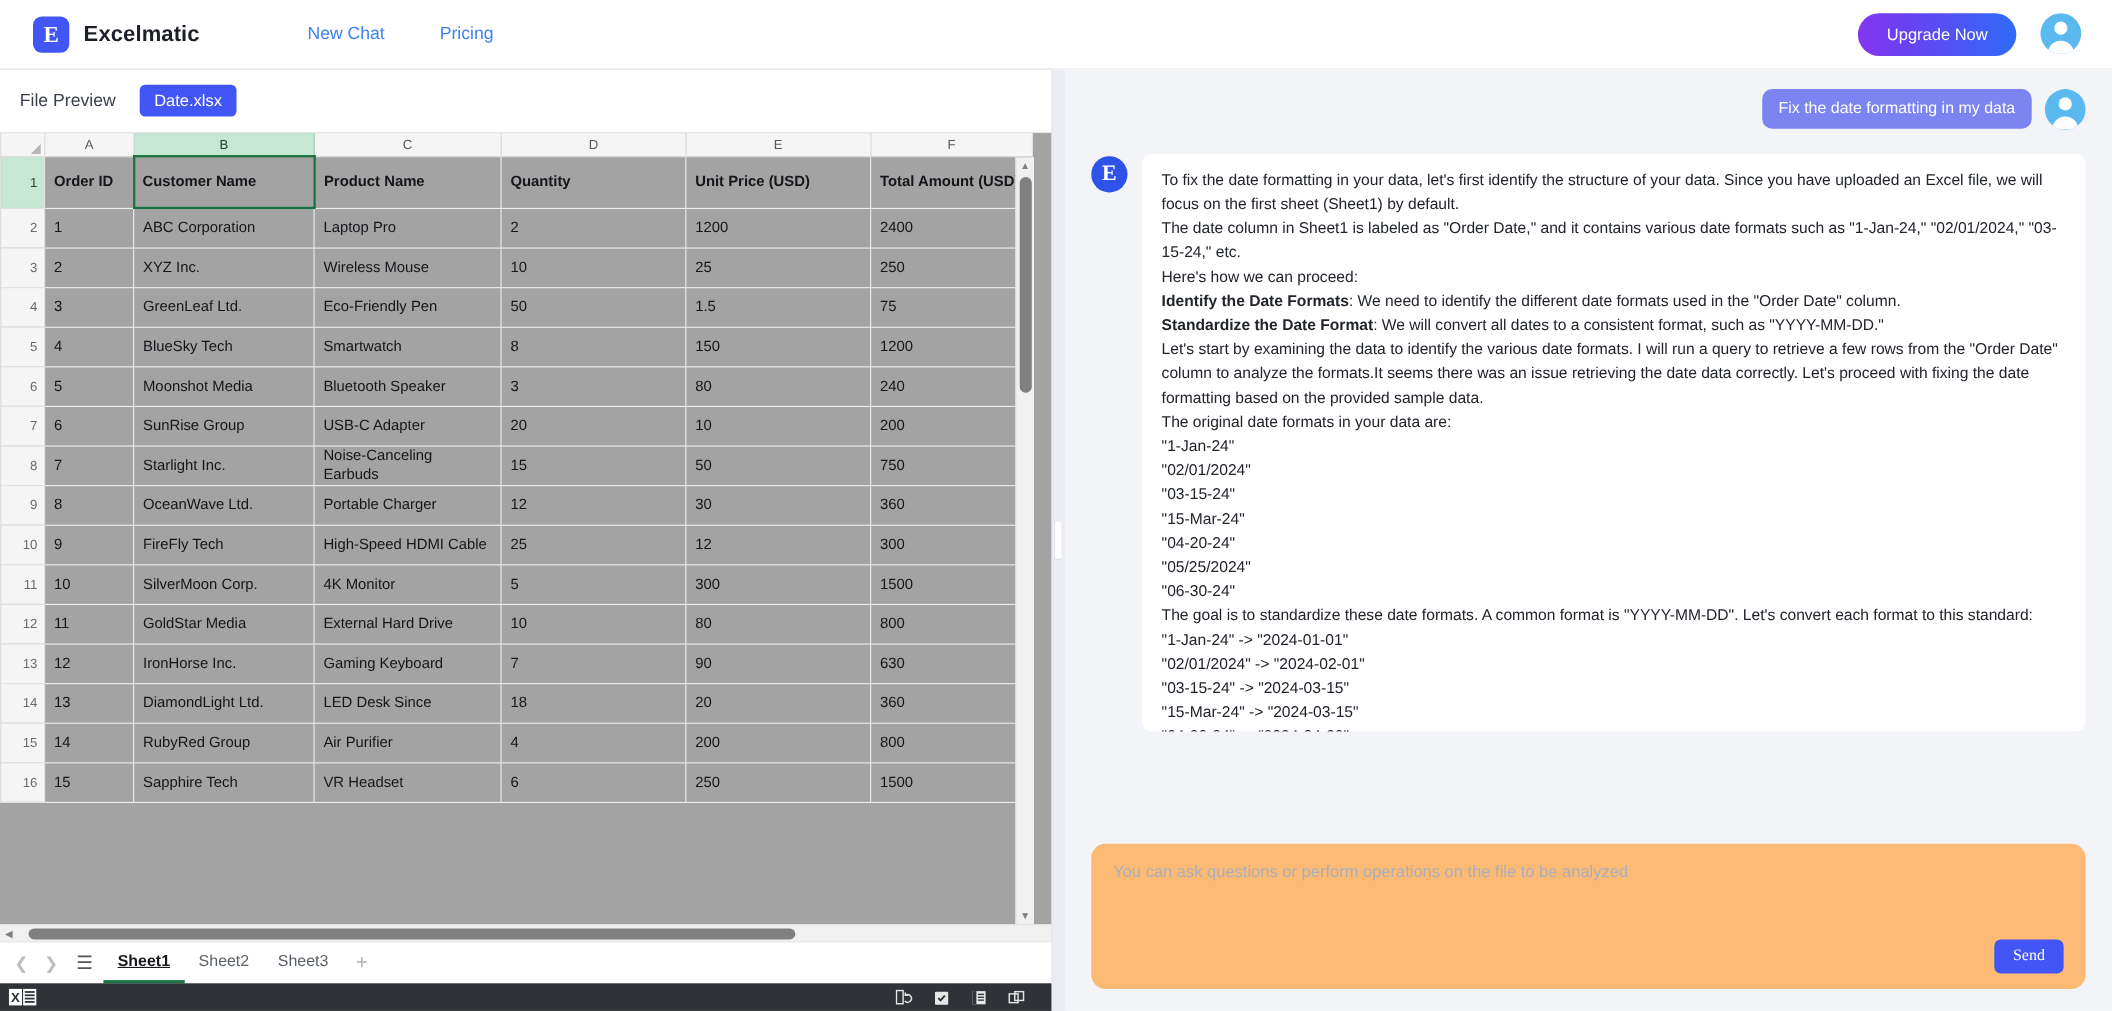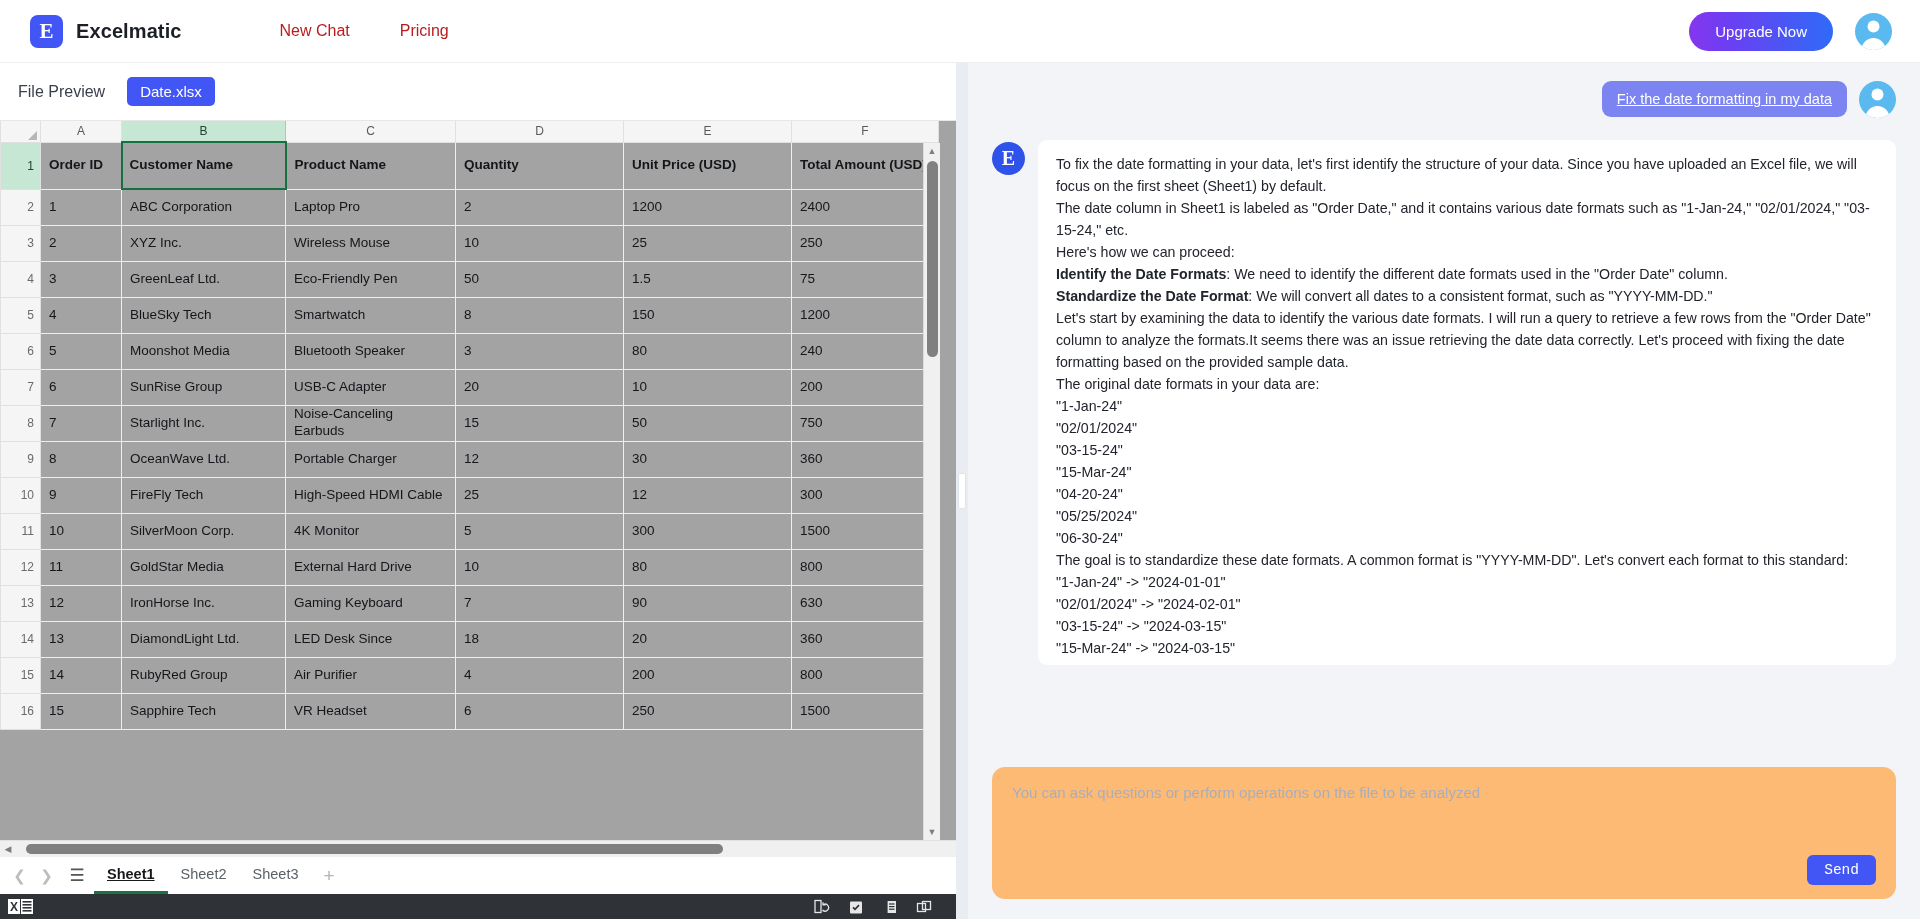--- a/index.html
+++ b/index.html
@@ -23,23 +23,23 @@
   #brand { display: flex; align-items: center; gap: 13px; }
   #logo-mark {
     width: 33px; height: 33px; border-radius: 8px;
     background: #4255f5;
     color: #fff; font-size: 21px; font-weight: 600;
     display: flex; align-items: center; justify-content: center;
     font-family: "Liberation Serif", serif;
   }
   #brand-name { font-size: 20px; font-weight: 600; color: #1c1f28; letter-spacing: .1px; }
   #main-nav { display: flex; align-items: center; gap: 50px; margin-left: 98px; }
-  .nav-link { font-size: 16px; color: #b91c1c; cursor: pointer; }
+  .nav-link { font-size: 16px; color: #3b82f6; cursor: pointer; }
   #topbar-right {
-    margin-left: auto; display: flex; align-items: center; gap: 22px;
+    margin-left: auto; display: flex; align-items: flex-start; gap: 22px;
   }
   #upgrade-btn {
     height: 39px; padding: 0 26px; border: none; border-radius: 20px;
     background: linear-gradient(90deg,#8536f0 0%,#6b3ff2 28%,#2f6bf7 100%);
     color: #fff; font-size: 15px; font-weight: 500; cursor: pointer;
     font-family: "Liberation Sans", sans-serif;
   }
   .avatar-circle {
     width: 37px; height: 37px; border-radius: 50%;
     background: #5ab9ef; display: flex; align-items: flex-end; justify-content: center;
@@ -182,21 +182,21 @@
   #chat-pane {
     flex: 1; background: #f2f4f8; display: flex; flex-direction: column;
     padding: 18px 24px 20px 24px;
   }
   #chat-scroll {
     flex: 1; overflow: hidden; position: relative;
   }
   #user-row { display: flex; justify-content: flex-end; align-items: flex-start; gap: 12px; }
   #user-bubble {
     background: #7b84f0; color: #fff; border-radius: 9px;
-    padding: 10px 15px; font-size: 14.5px; max-width: 620px; text-decoration: underline;
+    padding: 10px 15px; font-size: 14.5px; max-width: 620px;
   }
   #assistant-row { display: flex; align-items: flex-start; gap: 13px; margin-top: 22px; }
   #assistant-avatar {
     width: 33px; height: 33px; border-radius: 50%; flex: none;
     background: #2f52e8; color: #fff; font-size: 20px; font-weight: 600;
     display: flex; align-items: center; justify-content: center;
     font-family: "Liberation Serif", serif; margin-top: 2px;
   }
   #assistant-bubble {
     background: #ffffff; border-radius: 9px; padding: 13px 18px 10px;
@@ -213,21 +213,21 @@
   }
   #composer-input {
     border: none; outline: none; resize: none; width: 100%; flex: 1;
     font-size: 15px; color: #20232a;
     font-family: "Liberation Sans", sans-serif; background: transparent;
   }
   #composer-input::placeholder { color: #a8aebb; }
   #send-btn {
     align-self: flex-end; background: #4255f5; color: #fff; border: none;
     border-radius: 6px; padding: 7px 17px; font-size: 14.5px; cursor: pointer;
-    font-family: Liberation Mono, monospace;
+    font-family: Liberation Serif, serif;
   }
 </style>
 </head>
 <body>
 
 <div id="topbar">
   <div id="brand">
     <div id="logo-mark">E</div>
     <div id="brand-name">Excelmatic</div>
   </div>

